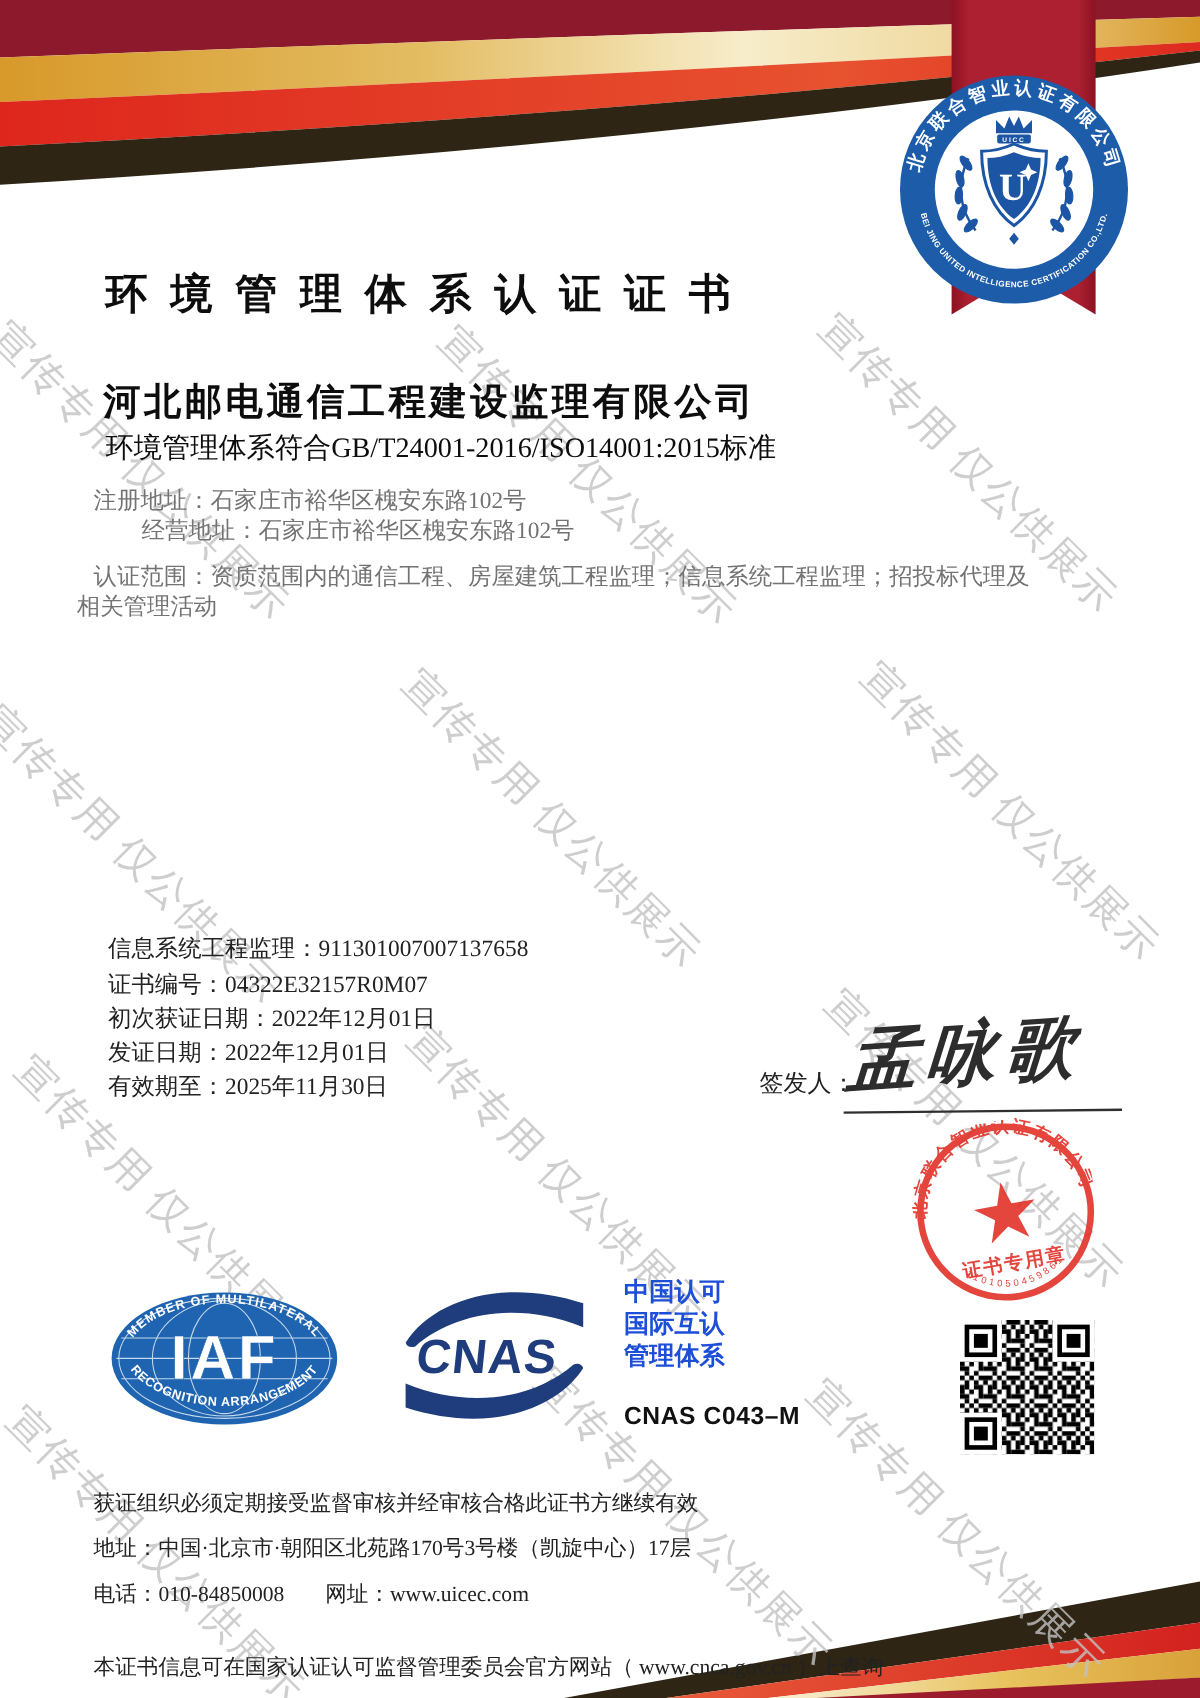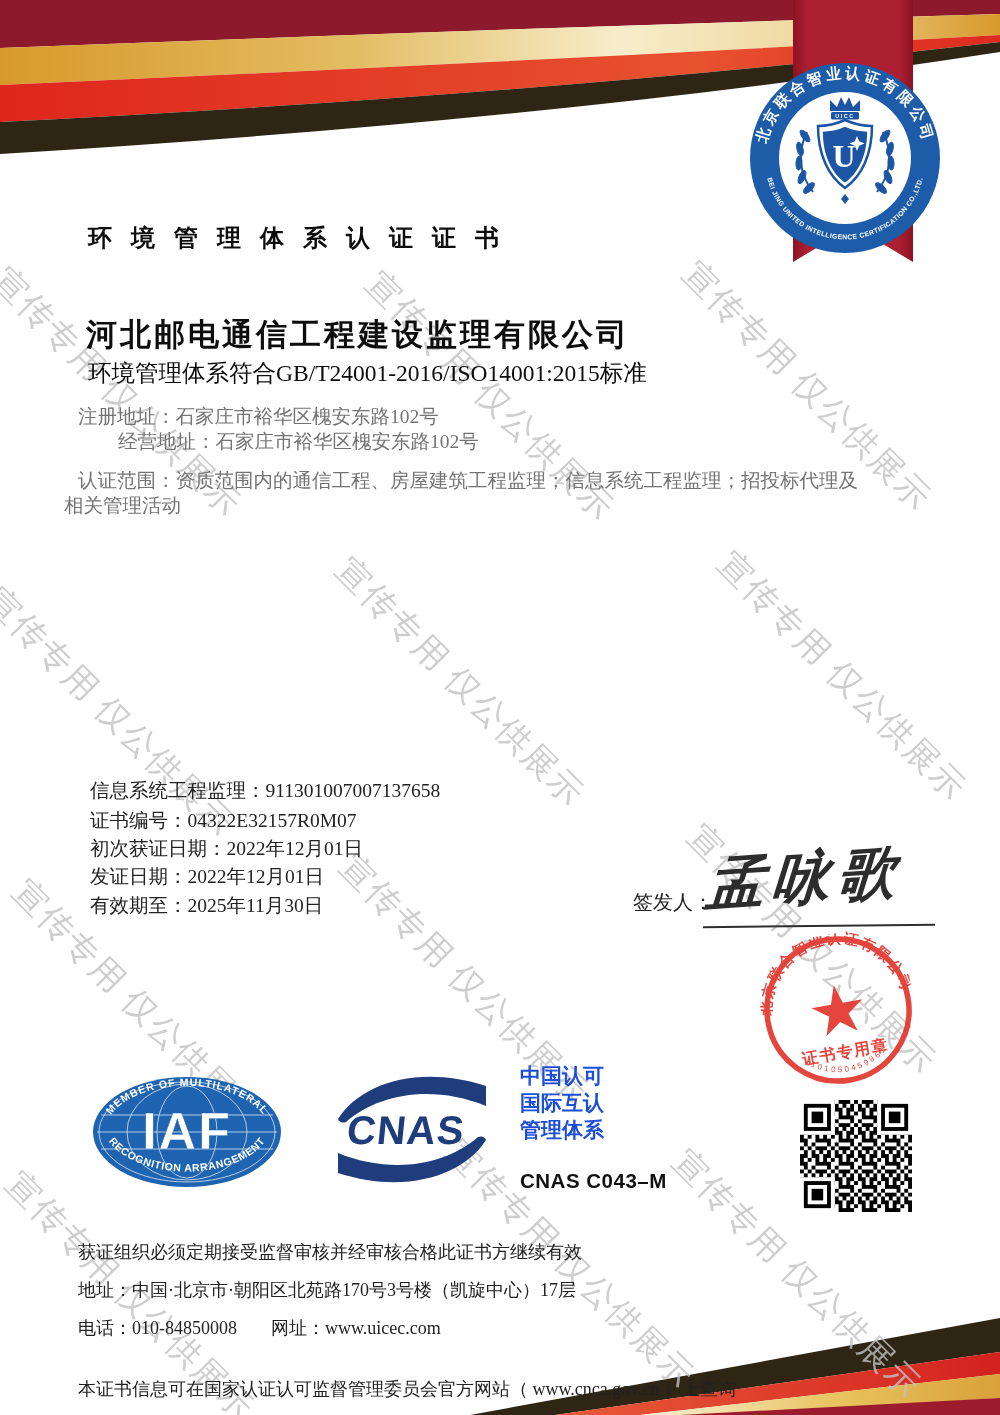--- a/index.html
+++ b/index.html
@@ -5,21 +5,21 @@
   html,body{margin:0;padding:0;background:#888;}
   .page{position:relative;width:1000px;height:1415px;margin:0 auto;background:#ffffff;overflow:hidden;
         font-family:"Liberation Serif","DejaVu Serif",serif;color:#1c1c1c;}
   .abs{position:absolute;}
   svg{display:block;}
   
   .wm{position:absolute;font-family:"Liberation Serif","DejaVu Serif",serif;font-size:34px;
       color:#c2c2c2;letter-spacing:2px;white-space:nowrap;transform:rotate(45deg);
       transform-origin:0 0;opacity:.8;z-index:2;pointer-events:none;}
   
-  .title{left:88px;top:222px;font-size:24px;font-weight:700;letter-spacing:19px;color:#0d0d0d;z-index:4;}
+  .title{left:88px;top:222px;font-size:35px;font-weight:700;letter-spacing:19px;color:#0d0d0d;z-index:4;}
   .company{left:86px;top:314px;font-size:31px;font-weight:700;letter-spacing:3px;color:#0d0d0d;z-index:4;}
   .standard{left:88px;top:357px;font-size:23.5px;font-weight:400;color:#0d0d0d;z-index:4;}
   .bodyline{font-size:19.5px;color:#737373;z-index:4;white-space:nowrap;}
   .infoline{font-size:19.5px;color:#222;z-index:4;white-space:nowrap;}
   .issuer-label{left:633px;top:889px;font-size:20px;color:#222;z-index:4;}
   .signature{left:706px;top:840px;font-size:58px;font-weight:700;font-style:italic;color:#2d2d2d;
              letter-spacing:8px;transform:rotate(-4deg) skewX(-8deg);z-index:4;white-space:nowrap;}
   .sig-line{left:703px;top:925px;width:232px;height:2px;background:#2f2f2f;z-index:4;transform:rotate(-.6deg);}
   .acc-cjk{font-family:"Liberation Sans","DejaVu Sans",sans-serif;font-weight:700;font-size:21px;color:#1d4ed8;z-index:4;}
   .acc-lat{font-family:"Liberation Sans","DejaVu Sans",sans-serif;font-weight:700;font-size:20.5px;color:#111;

